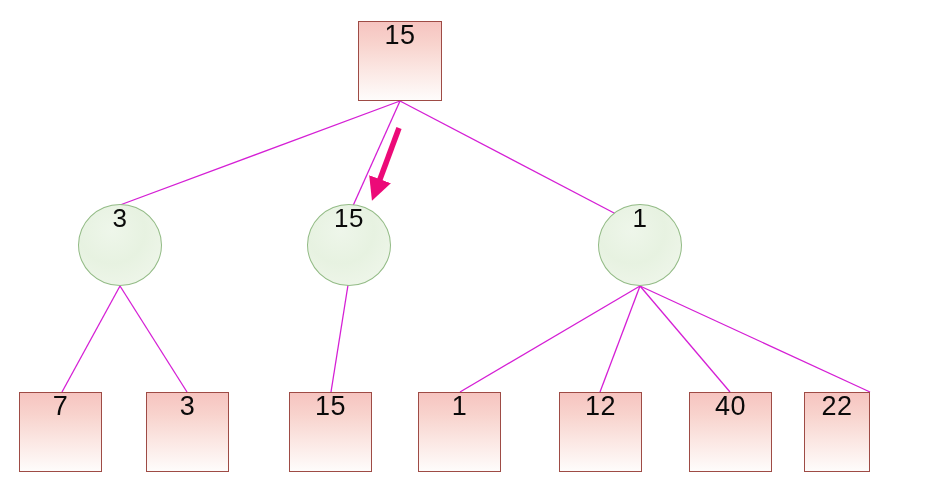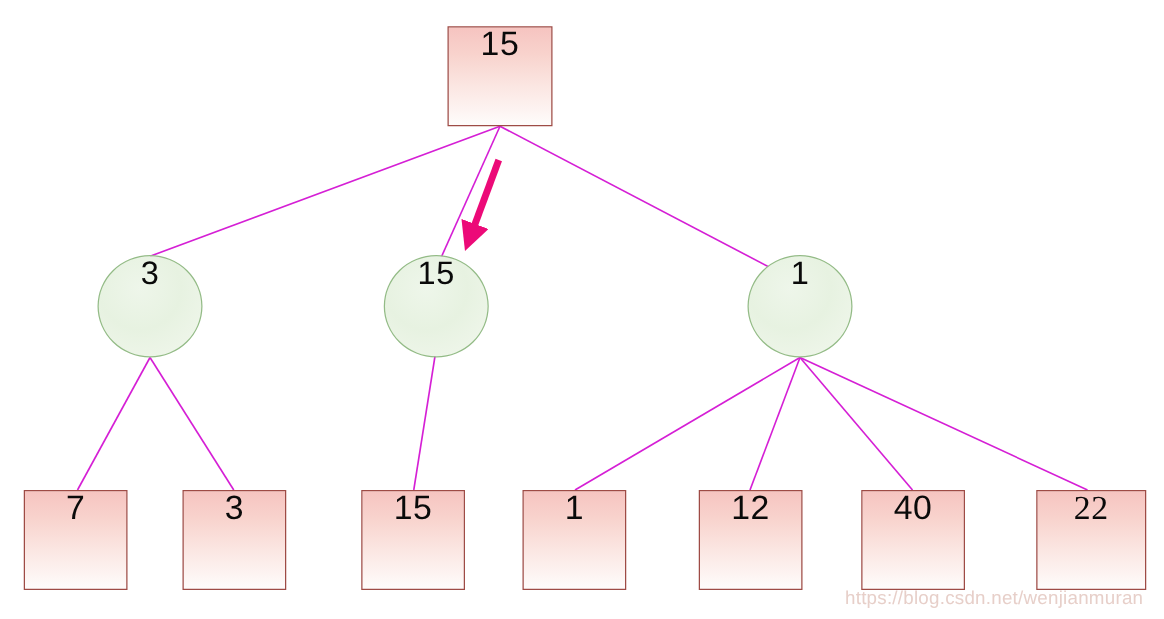--- a/index.html
+++ b/index.html
@@ -109,20 +109,19 @@
       </div>
       <div class="node node-rect" style="left: 418px; top: 392px; width: 83px; height: 80px;">
         <span class="node-label">1</span>
       </div>
       <div class="node node-rect" style="left: 559px; top: 392px; width: 83px; height: 80px;">
         <span class="node-label">12</span>
       </div>
       <div class="node node-rect" style="left: 689px; top: 392px; width: 83px; height: 80px;">
         <span class="node-label">40</span>
       </div>
-      <div class="node node-rect" style="left: 829px; top: 392px; width: 88px; height: 80px; font-family: Liberation Serif, serif;">
+      <div class="node node-rect" style="left: 804px; top: 392px; width: 66px; height: 80px;">
         <span class="node-label">22</span>
       </div>
     </div>
 
-  <div id="watermark">https://blog.csdn.net/wenjianmuran</div>
 
 </div>
 
 </body></html>

